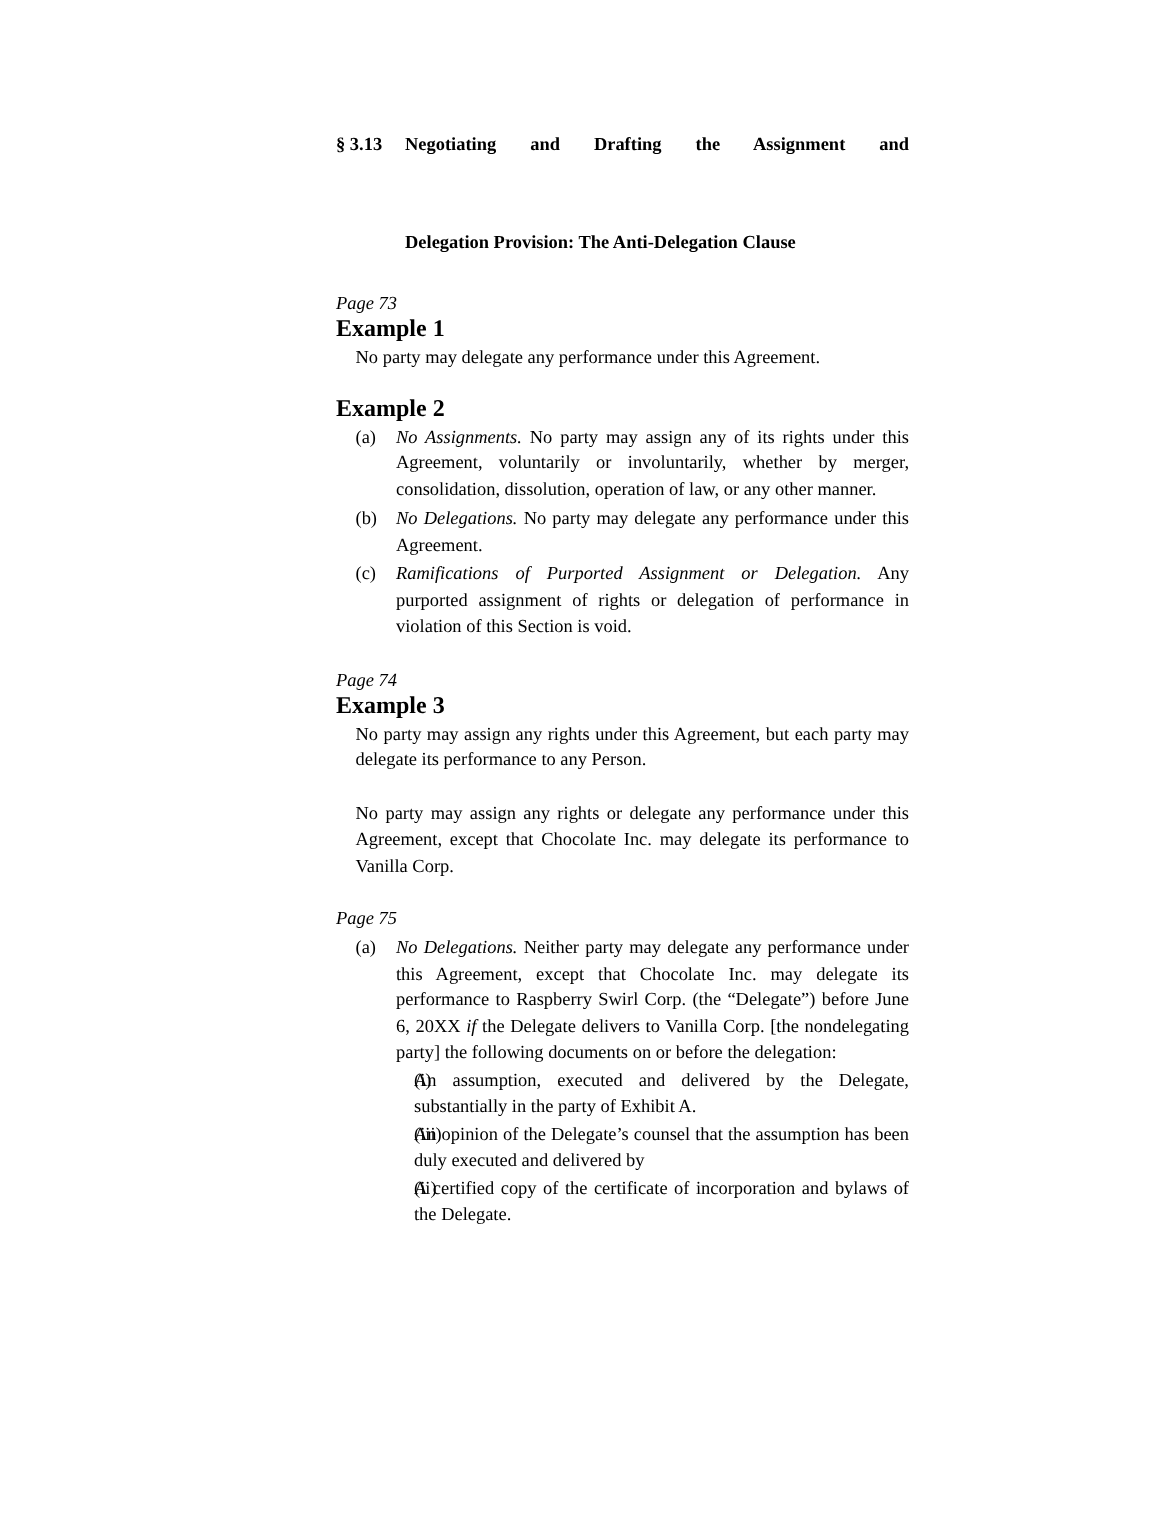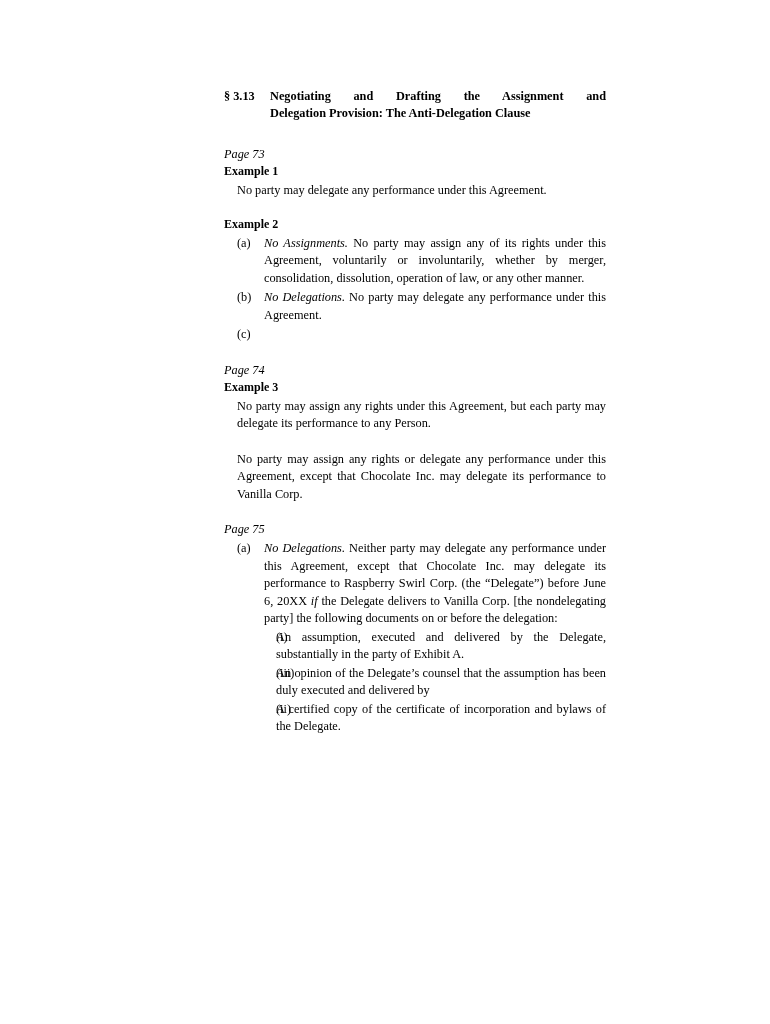--- a/index.html
+++ b/index.html
@@ -42,31 +42,32 @@
   }
   .section-heading .sec-text {
     flex: 1 1 auto;
     text-align: justify;
     text-align-last: justify;
   }
   .section-heading .sec-text .line2 {
     display: block;
     text-align: left;
     text-align-last: left;
+    margin-top: 48px;
   }
   .pagemark {
     font-style: italic;
     font-size: 12.3px;
     line-height: 17px;
     margin-top: 18px;
   }
   .pagemark.first { margin-top: 24px; }
   .ex-title {
     font-weight: bold;
-    font-size: 12px;
+    font-size: 16px;
     line-height: 17px;
   }
   .para {
     font-size: 12.3px;
     line-height: 17.5px;
     text-align: justify;
     margin-top: 2px;
   }
   .para.indent {
     text-indent: 0;
@@ -135,20 +136,21 @@
       <div class="body"><span class="ital">No Assignments.</span><span> No party may assign any of its rights under this Agreement, voluntarily or involuntarily, whether by merger, consolidation, dissolution, operation of law, or any other manner.</span></div>
     </div>
 
     <div class="lvl1">
       <div class="marker">(b)</div>
       <div class="body"><span class="ital">No Delegations.</span><span> No party may delegate any performance under this Agreement.</span></div>
     </div>
 
     <div class="lvl1">
       <div class="marker">(c)</div>
+      <div class="body"><span class="ital">Ramifications of Purported Assignment or Delegation.</span><span> Any purported assignment of rights or delegation of performance in violation of this Section is void.</span></div>
     </div>
 
     <div class="pagemark">Page 74</div>
     <div class="ex-title">Example 3</div>
     <div class="para indent">No party may assign any rights under this Agreement, but each party may delegate its performance to any Person.</div>
 
     <div class="gap-md"></div>
 
     <div class="para indent">No party may assign any rights or delegate any performance under this Agreement, except that Chocolate Inc. may delegate its performance to Vanilla Corp.</div>
 

